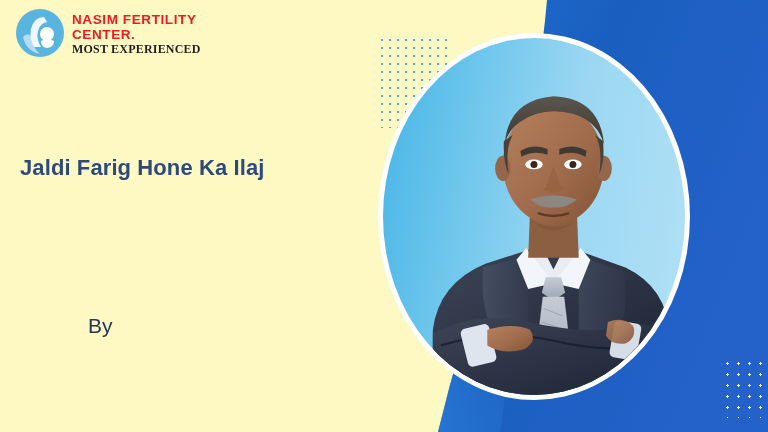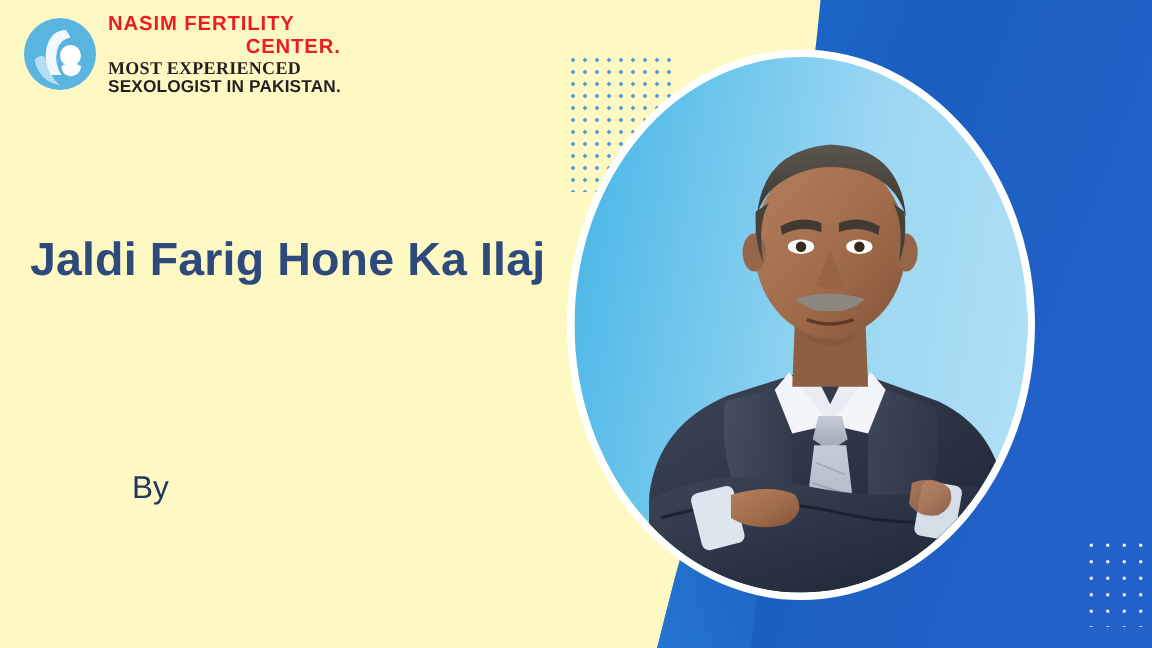--- a/index.html
+++ b/index.html
@@ -96,21 +96,21 @@
     font-weight: bold;
     color: #ed1c24;
     letter-spacing: .6px;
     white-space: nowrap;
   }
   .logo-l2 {
     font-size: 13.5px;
     font-weight: bold;
     color: #ed1c24;
     letter-spacing: .6px;
-    text-align: right;
+    text-align: left;
     margin-top: 1px;
   }
   .logo-l3 {
     font-family: "Liberation Serif", serif;
     font-size: 12px;
     font-weight: bold;
     color: #231f20;
     letter-spacing: .2px;
     margin-top: 2px;
     white-space: nowrap;
@@ -123,21 +123,21 @@
     margin-top: 2px;
     white-space: nowrap;
   }
 
   
   .headline {
     position: absolute;
     left: 20px;
     top: 155px;
     z-index: 6;
-    font-size: 31px;
+    font-size: 22px;
     font-weight: bold;
     color: #2e4a7d;
     letter-spacing: .1px;
     white-space: nowrap;
   }
   .byline {
     position: absolute;
     left: 40px;
     top: 312px;
     z-index: 6;
@@ -279,21 +279,20 @@
             <circle cx="28" cy="13" r="1"></circle>
           <circle cx="21" cy="19" r="1"></circle>
             <circle cx="26" cy="18" r="1"></circle>
         </g>
       </svg>
     </span>
     <span class="logo-text">
       <div class="logo-l1">NASIM FERTILITY</div>
       <div class="logo-l2">CENTER.</div>
       <div class="logo-l3">MOST EXPERIENCED</div>
-      <div class="logo-l4">SEXOLOGIST IN PAKISTAN.</div>
     </span>
   </div>
 
   <div class="headline">Jaldi Farig Hone Ka Ilaj</div>
 
   <div class="byline">
     <div>By</div>
   </div>
 
 </div>

